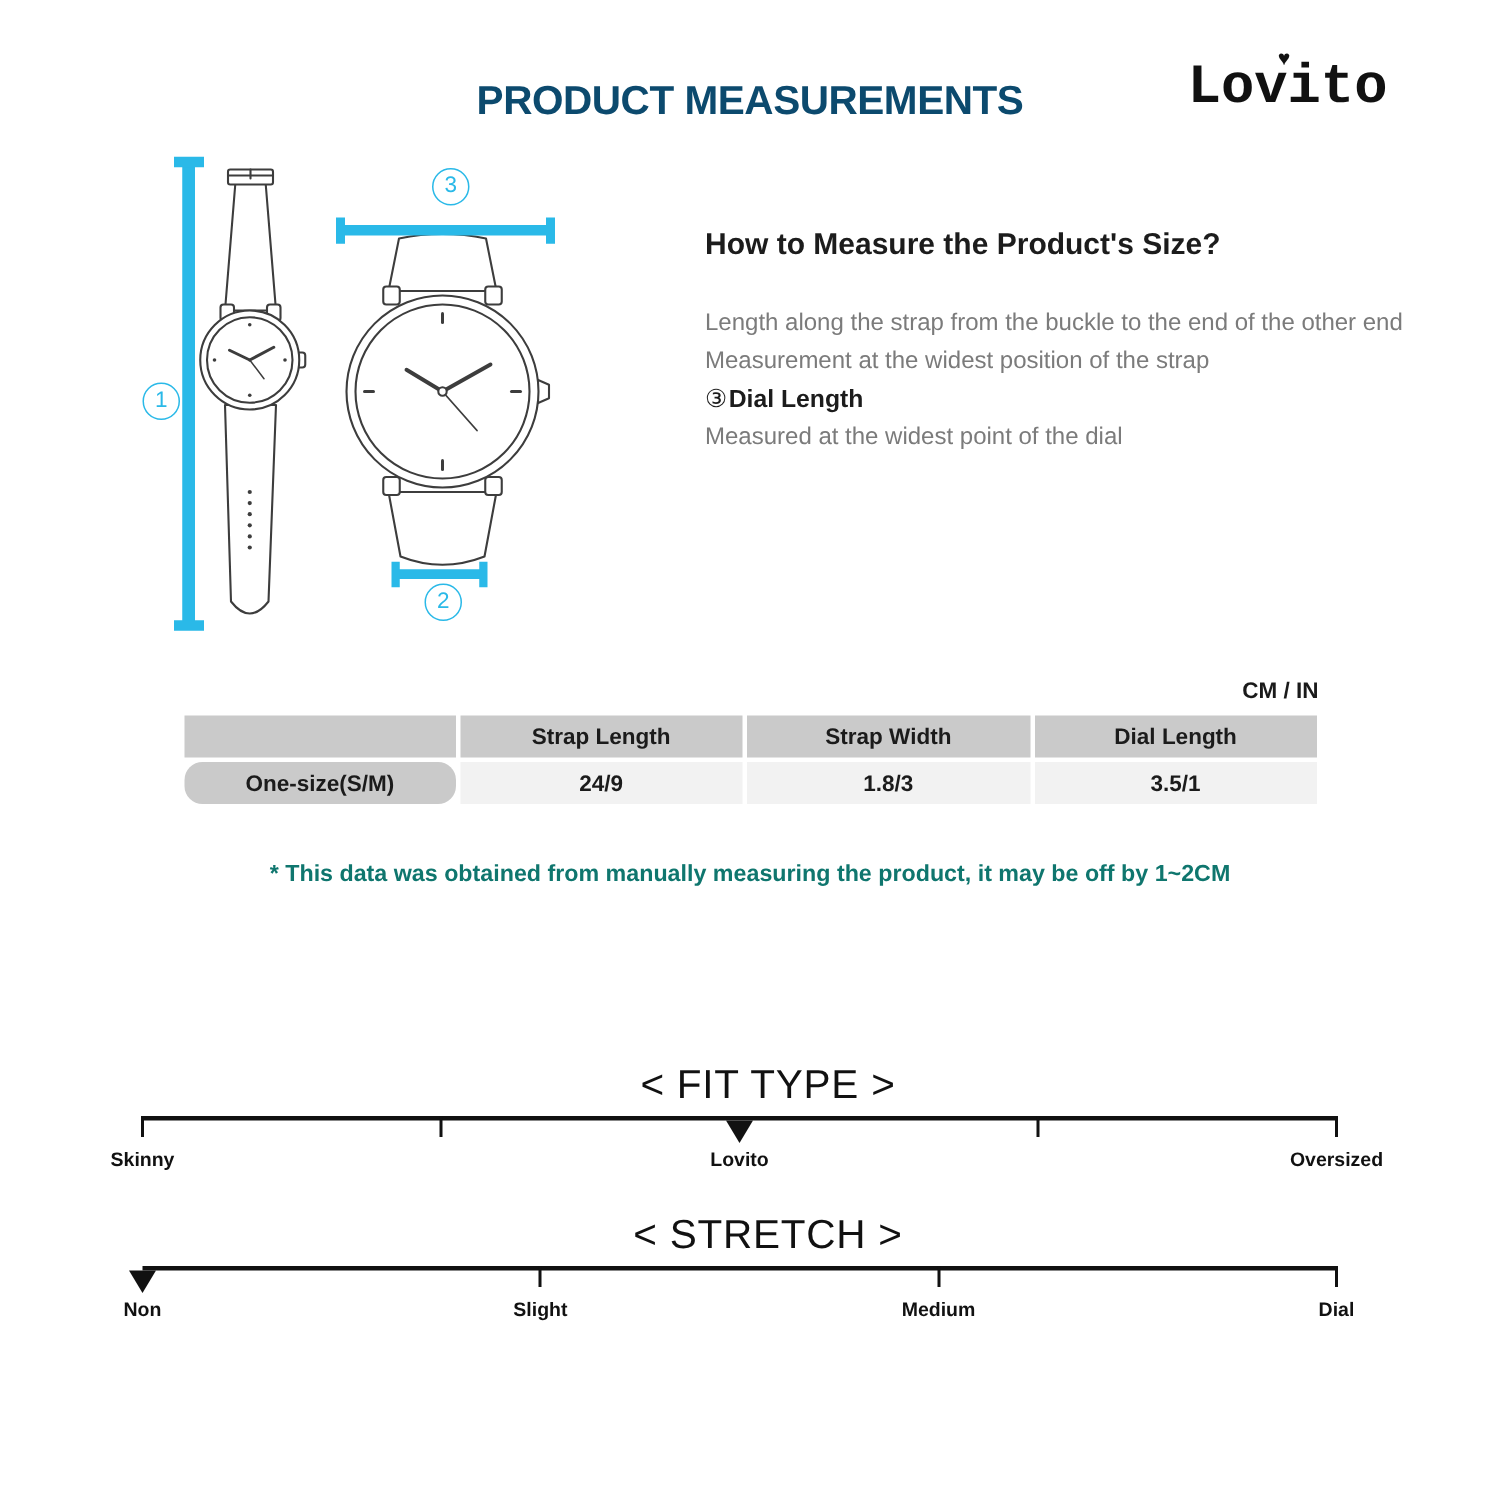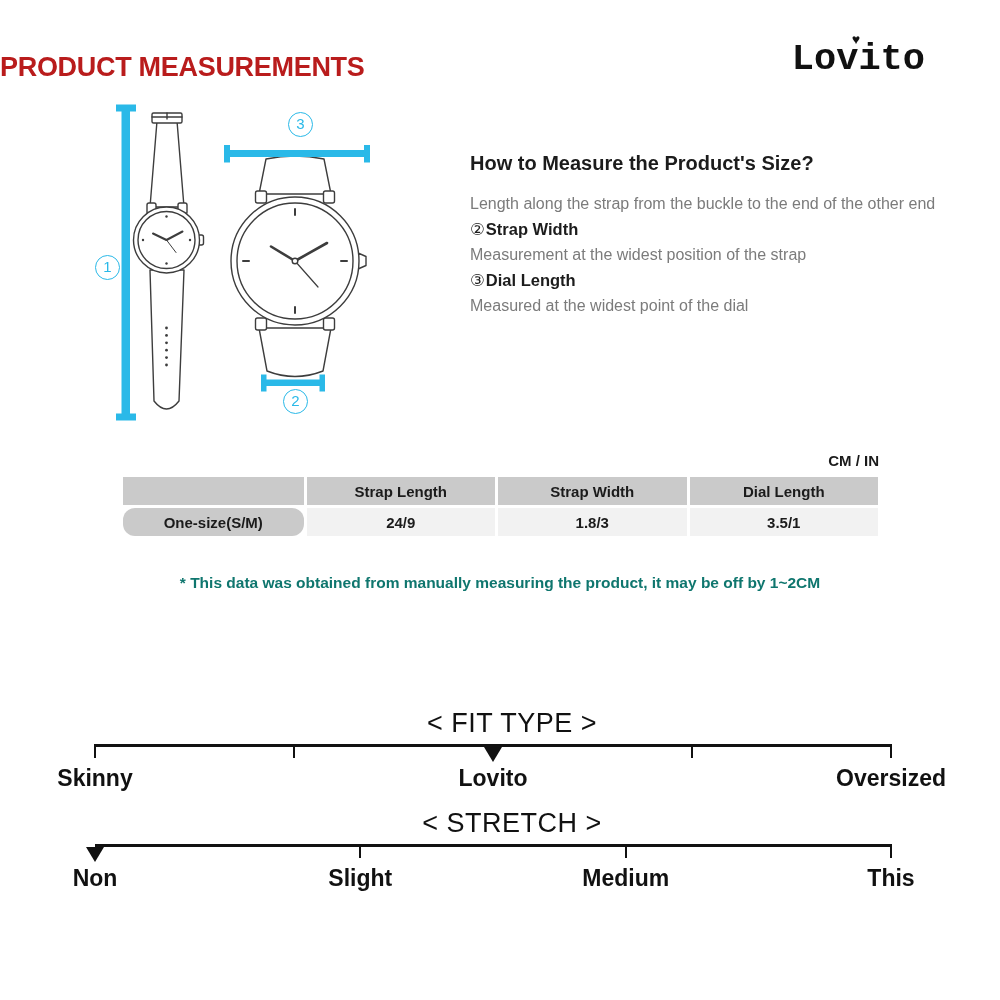--- a/index.html
+++ b/index.html
@@ -11,43 +11,43 @@
   }
   *{box-sizing:border-box;}
   html,body{margin:0;padding:0;}
   body{
     width:1000px;height:1000px;position:relative;background:#fff;
     font-family:"Liberation Sans","DejaVu Sans",sans-serif;color:var(--ink);
     overflow:hidden;
   }
   
   .page-title{
-    position:absolute;top:52px;left:0;width:100%;
-    font-size:27px;font-weight:800;letter-spacing:-0.3px;color:#b91c1c;
+    position:absolute;top:52px;left:0;width:100%;text-align:center;
+    font-size:27px;font-weight:800;letter-spacing:-0.3px;color:#0c4a6e;
   }
   .brand-logo{
     position:absolute;top:38px;right:75px;font-size:37px;font-weight:800;
     letter-spacing:0px;color:#111;font-family:Liberation Mono, monospace;
   }
   .brand-logo .heart{
     position:absolute;left:60px;top:-6px;font-size:14px;color:#111;
   }
   
   .diagram-svg{position:absolute;left:85px;top:100px;width:320px;height:330px;}
   .circle-marker{
     position:absolute;width:25px;height:25px;border:1.7px solid var(--accent-cyan);
     border-radius:50%;color:var(--accent-cyan);font-size:15px;line-height:22px;
     text-align:center;font-weight:400;background:#fff;
   }
   .marker-1{left:95px;top:255px;}
   .marker-3{left:288px;top:112px;}
   .marker-2{left:283px;top:389px;}
   
   .howto{position:absolute;left:470px;top:152px;width:468px;}
-  .howto-title{font-size:20px;font-weight:700;color:#1c1c1c;margin:0 0 16px 0;}
+  .howto-title{font-size:20px;font-weight:700;color:#1c1c1c;margin:0 0 28px 0;}
   .howto-item-name{margin:0;font-size:16.5px;font-weight:700;color:#1c1c1c;line-height:26px;}
   .howto-item-name .num{font-weight:400;margin-right:1px;}
   .howto-item-desc{margin:0;font-size:16px;font-weight:400;color:var(--desc-text);line-height:25px;}
   
   .table-area{position:absolute;left:120px;top:452px;width:761px;}
   .unit-label{text-align:right;font-size:15px;font-weight:700;padding-right:2px;margin-bottom:5px;}
   table.size-table{width:100%;border-collapse:separate;border-spacing:3px;table-layout:fixed;}
   .size-table th,.size-table td{
     height:28px;text-align:center;vertical-align:middle;
     font-size:15px;font-weight:700;color:#1b1b1b;padding:0;
@@ -74,21 +74,21 @@
   .tri-marker{
     position:absolute;top:3px;width:0;height:0;transform:translateX(-50%);
     border-left:9px solid transparent;border-right:9px solid transparent;
     border-top:15px solid #111;
   }
   .scale-labels{position:absolute;left:95px;width:796px;height:22px;}
   .fit-labels{top:765px;}
   .stretch-labels{top:865px;}
   .scale-labels span{
     position:absolute;transform:translateX(-50%);white-space:nowrap;
-    font-size:23px;font-weight:700;color:#111;
+    font-size:13px;font-weight:700;color:#111;
   }
 </style>
 </head>
 <body>
 
 <div class="page-title">PRODUCT MEASUREMENTS</div>
 <div class="brand-logo">
   <span>Lovito</span>
   <span class="heart">♥</span>
 </div>
@@ -159,21 +159,20 @@
     <rect x="319.5" y="374.5" width="5.5" height="17"></rect>
   </g>
 </svg>
 <span class="circle-marker marker-1">1</span>
 <span class="circle-marker marker-3">3</span>
 <span class="circle-marker marker-2">2</span>
 
 <div class="howto">
   <h2 class="howto-title">How to Measure the Product's Size?</h2>
   <p class="howto-item-desc">Length along the strap from the buckle to the end of the other end</p>
-  <p class="howto-item-name"><span class="num">②</span><span>Strap Width</span></p>
   <p class="howto-item-desc">Measurement at the widest position of the strap</p>
   <p class="howto-item-name"><span class="num">③</span><span>Dial Length</span></p>
   <p class="howto-item-desc">Measured at the widest point of the dial</p>
 </div>
 
 <div class="table-area">
   <div class="unit-label">CM / IN</div>
   <table class="size-table">
     <colgroup>
         <col class="c0">
@@ -218,14 +217,14 @@
 <div class="track stretch-track">
   <span class="tick" style="left:33.33%"></span>
   <span class="tick" style="left:66.67%"></span>
   <span class="tick" style="left:100%"></span>
   <span class="tri-marker" style="left: 0%;"></span>
 </div>
 <div class="scale-labels stretch-labels">
   <span style="left:0%">Non</span>
   <span style="left:33.33%">Slight</span>
   <span style="left:66.67%">Medium</span>
-  <span style="left:100%">This</span>
+  <span style="left:100%">Dial</span>
 </div>
 
 </body></html>

